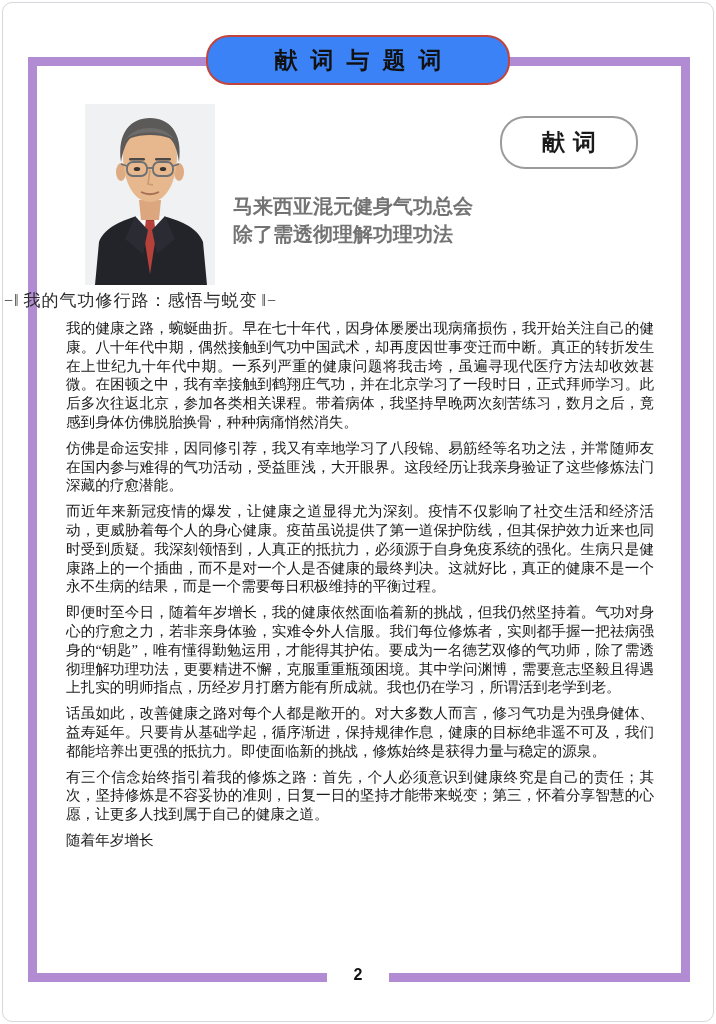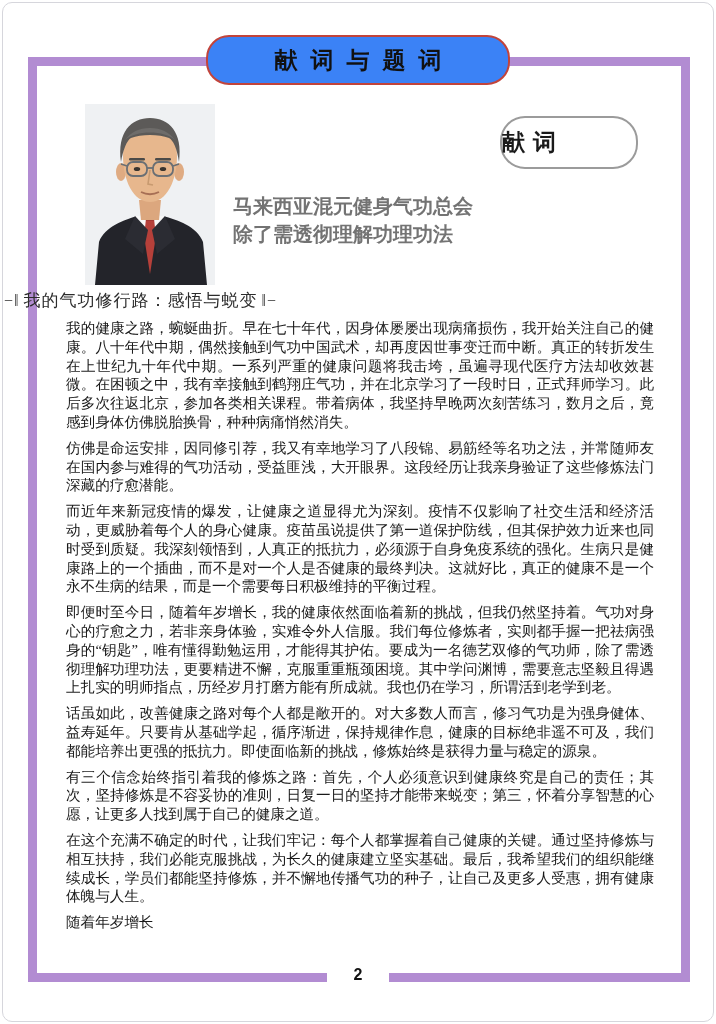--- a/index.html
+++ b/index.html
@@ -22,21 +22,21 @@
     border:2.5px solid #c2443b;border-radius:23px;
     display:flex;align-items:center;justify-content:center;z-index:5;
   }
   .title-box span{
     font-size:23px;font-weight:bold;color:#111;
     letter-spacing:13px;margin-right:-13px;white-space:nowrap;
   }
   .badge{
     position:absolute;left:500px;top:116px;width:134px;height:49px;
     background:#ffffff;border:2px solid #9b9b9b;border-radius:25px;
-    display:flex;align-items:center;z-index:4;
+    display:flex;align-items:center;justify-content:center;z-index:4;
   }
   .badge span{
     font-size:23px;font-weight:bold;color:#1a1a1a;
     letter-spacing:8px;margin-right:-8px;white-space:nowrap;
   }
   .photo{
     position:absolute;left:85px;top:104px;width:130px;height:181px;
     background:#eff1f3;overflow:hidden;
   }
   .profile-text{position:absolute;left:233px;top:192px;width:330px;}
@@ -127,19 +127,18 @@
   <span class="mark">−‖</span><span>我的气功修行路：感悟与蜕变</span><span class="mark">‖−</span>
 </div>
 
 <div class="body-text">
   <p>我的健康之路，蜿蜒曲折。早在七十年代，因身体屡屡出现病痛损伤，我开始关注自己的健康。八十年代中期，偶然接触到气功中国武术，却再度因世事变迁而中断。真正的转折发生在上世纪九十年代中期。一系列严重的健康问题将我击垮，虽遍寻现代医疗方法却收效甚微。在困顿之中，我有幸接触到鹤翔庄气功，并在北京学习了一段时日，正式拜师学习。此后多次往返北京，参加各类相关课程。带着病体，我坚持早晚两次刻苦练习，数月之后，竟感到身体仿佛脱胎换骨，种种病痛悄然消失。</p>
   <p>仿佛是命运安排，因同修引荐，我又有幸地学习了八段锦、易筋经等名功之法，并常随师友在国内参与难得的气功活动，受益匪浅，大开眼界。这段经历让我亲身验证了这些修炼法门深藏的疗愈潜能。</p>
   <p>而近年来新冠疫情的爆发，让健康之道显得尤为深刻。疫情不仅影响了社交生活和经济活动，更威胁着每个人的身心健康。疫苗虽说提供了第一道保护防线，但其保护效力近来也同时受到质疑。我深刻领悟到，人真正的抵抗力，必须源于自身免疫系统的强化。生病只是健康路上的一个插曲，而不是对一个人是否健康的最终判决。这就好比，真正的健康不是一个永不生病的结果，而是一个需要每日积极维持的平衡过程。</p>
   <p>即便时至今日，随着年岁增长，我的健康依然面临着新的挑战，但我仍然坚持着。气功对身心的疗愈之力，若非亲身体验，实难令外人信服。我们每位修炼者，实则都手握一把祛病强身的“钥匙”，唯有懂得勤勉运用，才能得其护佑。要成为一名德艺双修的气功师，除了需透彻理解功理功法，更要精进不懈，克服重重瓶颈困境。其中学问渊博，需要意志坚毅且得遇上扎实的明师指点，历经岁月打磨方能有所成就。我也仍在学习，所谓活到老学到老。</p>
   <p>话虽如此，改善健康之路对每个人都是敞开的。对大多数人而言，修习气功是为强身健体、益寿延年。只要肯从基础学起，循序渐进，保持规律作息，健康的目标绝非遥不可及，我们都能培养出更强的抵抗力。即使面临新的挑战，修炼始终是获得力量与稳定的源泉。</p>
   <p>有三个信念始终指引着我的修炼之路：首先，个人必须意识到健康终究是自己的责任；其次，坚持修炼是不容妥协的准则，日复一日的坚持才能带来蜕变；第三，怀着分享智慧的心愿，让更多人找到属于自己的健康之道。</p>
-  <p>在这个充满不确定的时代，让我们牢记：每个人都掌握着自己健康的关键。通过坚持修炼与相互扶持，我们必能克服挑战，为长久的健康建立坚实基础。最后，我希望我们的组织能继续成长，学员们都能坚持修炼，并不懈地传播气功的种子，让自己及更多人受惠，拥有健康体魄与人生。</p>
   <p class="signature">随着年岁增长</p>
 </div>
 
 <div class="pagenum-box">
   <span>2</span>
 </div>
 
 </body></html>

